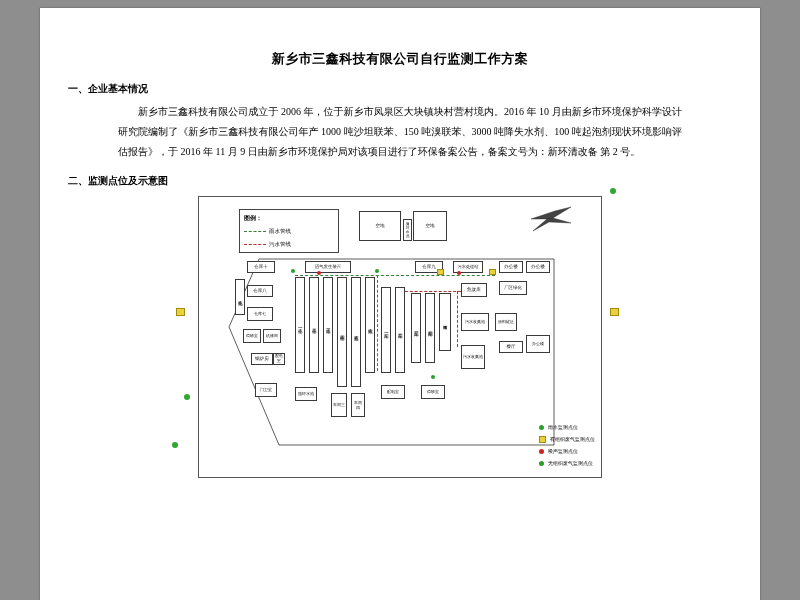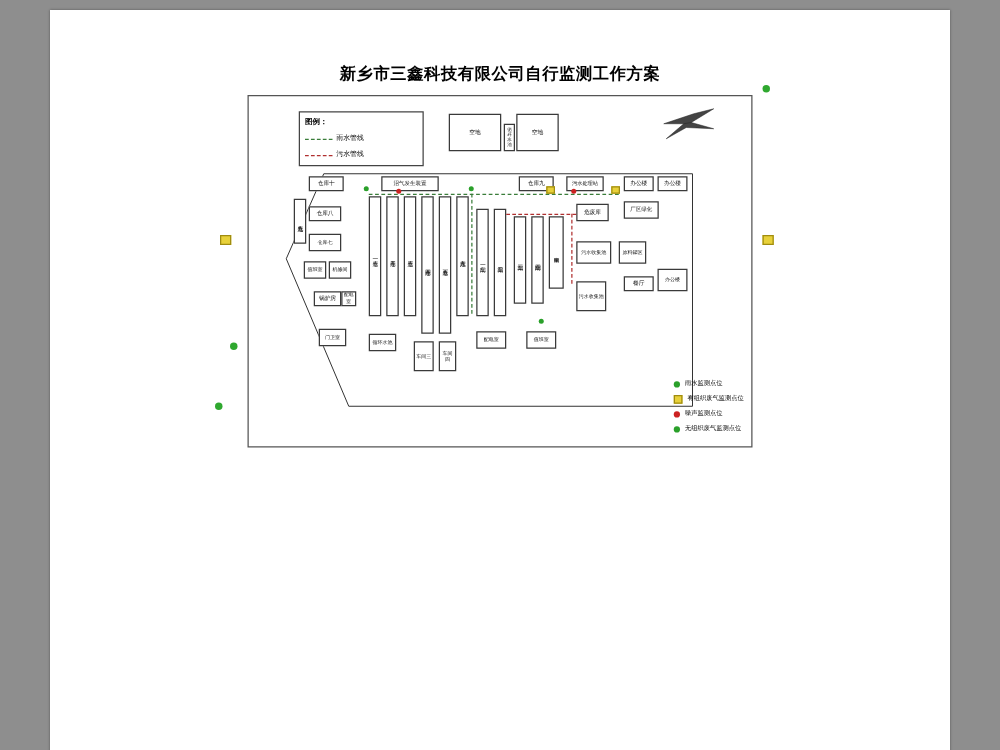--- a/index.html
+++ b/index.html
@@ -170,22 +170,25 @@
   .pipe.v { border-top: none; border-left: 0.7px dashed #3a7d3a; }
   .pipe.v.sewer { border-left: 0.7px dashed #b03030; }
 </style>
 </head>
 <body>
 
 <div class="page">
 
   <div class="doc-title">新乡市三鑫科技有限公司自行监测工作方案</div>
 
-
-
+  <div class="heading">一、企业基本情况</div>
+
+  <div class="para">新乡市三鑫科技有限公司成立于 2006 年，位于新乡市凤泉区大块镇块村营村境内。2016 年 10 月由新乡市环境保护科学设计研究院编制了《新乡市三鑫科技有限公司年产 1000 吨沙坦联苯、150 吨溴联苯、3000 吨降失水剂、100 吨起泡剂现状环境影响评估报告》，于 2016 年 11 月 9 日由新乡市环境保护局对该项目进行了环保备案公告，备案文号为：新环清改备 第 2 号。</div>
+
+  <div class="heading2">二、监测点位及示意图</div>
 
   <div class="map-wrap">
 
     <div class="outer-dot" style="left:-14px; top:198px;"></div>
     <div class="outer-dot" style="left:-26px; top:246px;"></div>
     <div class="outer-dot" style="left:412px; top:-8px;"></div>
     <div class="outer-sq" style="left:-22px; top:112px;"></div>
     <div class="outer-sq" style="left:412px; top:112px;"></div>
     <div class="outer-dot" style="left:36px; top:252px;"></div>
     <div class="outer-sq" style="left:176px; top:240px;"></div>

